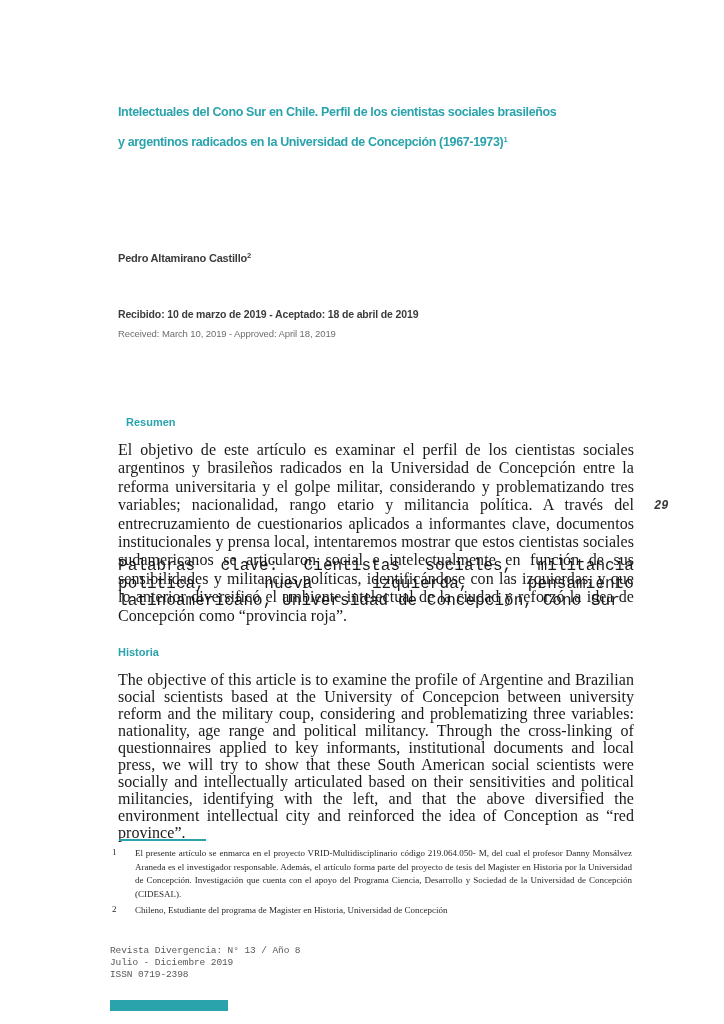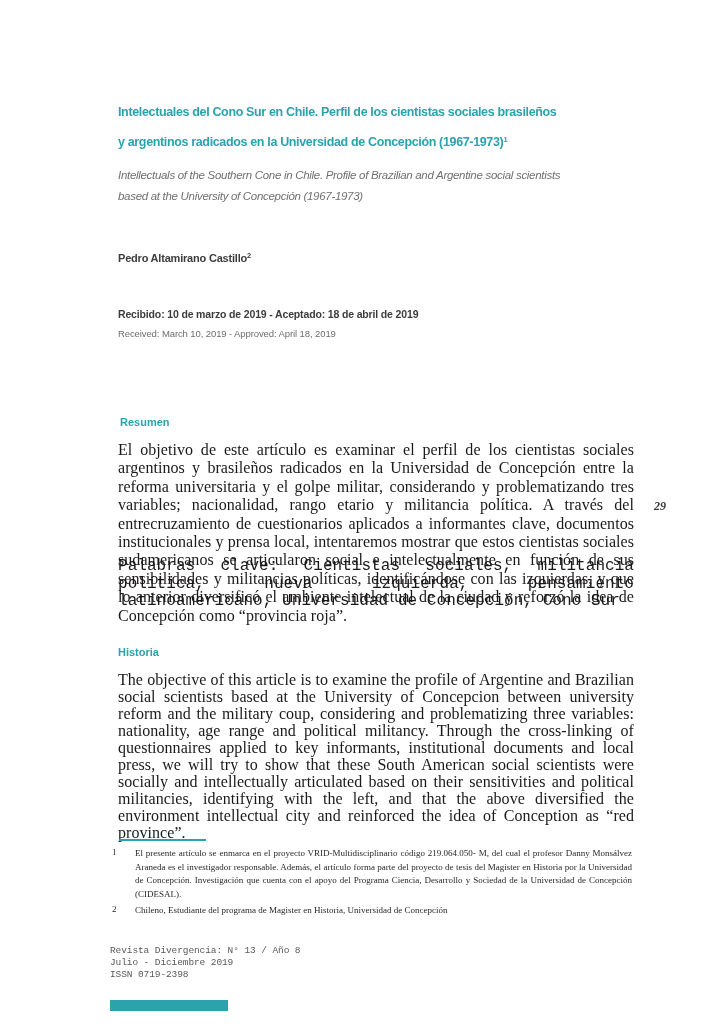--- a/index.html
+++ b/index.html
@@ -56,46 +56,42 @@
   }
   .fn-text{
     flex:1;
     font-family:"Liberation Serif",serif;
     font-size:9px;line-height:13.5px;color:#2a2729;
     text-align:justify;
   }
   .footer-line{color:#59595b;font-size:9.5px;line-height:12px;letter-spacing:-0.1px;font-family:Liberation Mono, monospace;}
   .accent-bar{background:#2aa3ad;width:118px;height:11px;}
   .page-number{
-    font-family:Liberation Serif, serif;
+    font-family:Liberation Mono, monospace;
     font-weight:bold;font-style:italic;
     color:#38373a;font-size:12px;
   }
 </style>
 </head>
 <body>
 
 <div class="page">
 
   <div class="abs" style="left:118px;top:97px;">
     <div class="title-line">Intelectuales del Cono Sur en Chile. Perfil de los cientistas sociales brasileños</div>
     <div class="title-line"><span>y argentinos radicados en la Universidad de Concepción (1967-1973)</span><span class="sup">1</span></div>
   </div>
 
-  <div class="abs" style="left:118px;top:165px;">
-    <div class="subtitle-line">Intellectuals of the Southern Cone in Chile. Profile of Brazilian and Argentine social scientists</div>
-    <div class="subtitle-line">based at the University of Concepción (1967-1973)</div>
-  </div>
 
   <div class="abs author" style="left:118px;top:252px;"><span>Pedro Altamirano Castillo</span><span class="sup">2</span></div>
 
   <div class="abs received-es" style="left:118px;top:308px;">Recibido: 10 de marzo de 2019 - Aceptado: 18 de abril de 2019</div>
   <div class="abs received-en" style="left:118px;top:328px;">Received: March 10, 2019 - Approved: April 18, 2019</div>
 
-  <div class="abs section-heading" style="left:112px;top:416px;padding-left:8px;">Resumen</div>
+  <div class="abs section-heading" style="left:118px;top:416px;padding-left:8px;">Resumen</div>
   <div class="abs body-text resumen-body" style="left:118px;top:441px;width:516px;">El objetivo de este artículo es examinar el perfil de los cientistas sociales argentinos y brasileños radicados en la Universidad de Concepción entre la reforma universitaria y el golpe militar, considerando y problematizando tres variables; nacionalidad, rango etario y militancia política. A través del entrecruzamiento de cuestionarios aplicados a informantes clave, documentos institucionales y prensa local, intentaremos mostrar que estos cientistas sociales sudamericanos se articularon social e intelectualmente en función de sus sensibilidades y militancias políticas, identificándose con las izquierdas, y que lo anterior diversificó el ambiente intelectual de la ciudad y reforzó la idea de Concepción como “provincia roja”.</div>
   <div class="abs body-text palabras" style="left:118px;top:558px;width:516px;font-family:Liberation Mono, monospace;">Palabras clave: Cientistas sociales, militancia política, nueva izquierda, pensamiento latinoamericano, Universidad de Concepción, Cono Sur</div>
 
   <div class="abs section-heading" style="left:118px;top:646px;">Historia</div>
   <div class="abs body-text abstract-body" style="left:118px;top:671px;width:516px;">The objective of this article is to examine the profile of Argentine and Brazilian social scientists based at the University of Concepcion between university reform and the military coup, considering and problematizing three variables: nationality, age range and political militancy. Through the cross-linking of questionnaires applied to key informants, institutional documents and local press, we will try to show that these South American social scientists were socially and intellectually articulated based on their sensitivities and political militancies, identifying with the left, and that the above diversified the environment intellectual city and reinforced the idea of Conception as “red province”.</div>
 
   <div class="abs fn-rule" style="left:119px;top:839px;"></div>
 
   <div class="abs" style="left:112px;top:847px;width:520px;">
     <div class="footnote">

